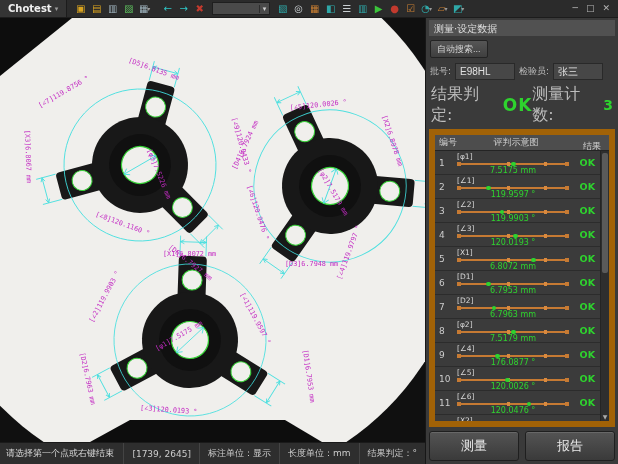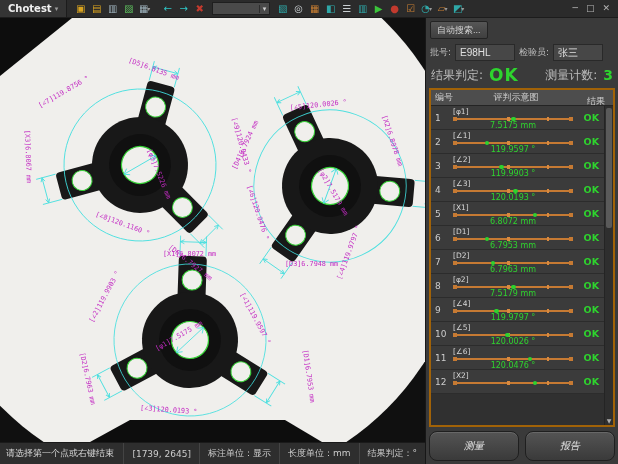--- a/index.html
+++ b/index.html
@@ -47,27 +47,27 @@
     align-items:center; color:#cccccc; font-size:9px; padding-left:4px; }
   .combo .caret { margin-left:auto; background:#4e4e4e; border-left:1px solid #242424; height:100%;
     display:flex; align-items:center; padding:0 4px; font-size:7px; color:#ddd; }
   .btn-small { height:18px; background:linear-gradient(#565656,#3f3f3f); border:1px solid #232323;
     color:#d5d5d5; font-size:9px; padding:0 6px; border-radius:2px; white-space:nowrap; }
   .flabel { color:#bdbdbd; font-size:9px; white-space:nowrap; }
   .finput { height:17px; background:#474747; border:1px solid #292929; color:#e0e0e0; font-size:10px;
     padding:0 4px; width:60px; }
   .finput.narrow { width:50px; }
   .result-row { display:flex; align-items:center; margin:0 2px 3px 2px; }
-  .rlabel { color:#bdbdbd; font-size:12px; }
+  .rlabel { color:#bdbdbd; font-size:16px; }
   .rok-big { color:#2ed32e; font-size:17px; font-weight:bold; margin-left:6px; letter-spacing:1px; }
   .rcount { color:#2ed32e; font-size:14px; font-weight:bold; margin-left:6px; }
   .result-row .right { margin-left:auto; display:flex; align-items:center; }
 
   
-  .rtable { flex:1; border:2px solid #a16207; background:#303030; display:flex; flex-direction:column;
+  .rtable { flex:1; border:6px solid #a16207; background:#303030; display:flex; flex-direction:column;
     min-height:0; position:relative; }
   .thead { display:flex; background:#4d4d4d; color:#cfcfcf; font-size:9px; height:16px;
     align-items:center; flex:0 0 16px; border-bottom:1px solid #242424; }
   .th-num { width:22px; padding-left:4px; }
   .th-mid { flex:1; text-align:center; }
   .th-res { width:34px; text-align:center;margin-top:8px; }
   .tbody { flex:1; overflow:hidden; position:relative; }
   .trow { height:24px; background:#3b3b3b; border-bottom:1px solid #2c2c2c; position:relative; }
   .rnum { position:absolute; left:4px; top:7px; color:#cccccc; font-size:9px; width:14px; }
   .rtag { position:absolute; left:22px; top:1px; color:#d8d8d8; font-size:7.5px; }
@@ -79,22 +79,22 @@
   .rval { position:absolute; left:22px; right:40px; top:15px; text-align:center; color:#2ed32e;
     font-size:8px; }
   .rok { position:absolute; right:14px; top:6px; color:#2ed32e; font-size:9.5px; font-weight:bold; }
   .scrollbar { position:absolute; right:0; top:16px; bottom:0; width:9px; background:#2e2e2e;
     border-left:1px solid #242424; }
   .sb-thumb { position:absolute; top:2px; left:1px; width:6px; height:120px; background:#5a5a5a; border-radius:2px; }
   .sb-down { position:absolute; bottom:1px; left:0; width:8px; text-align:center; color:#aaa; font-size:6px; }
 
   .panel-buttons { flex:0 0 30px; display:flex; gap:6px; margin-top:4px; }
   .big-btn { flex:1; background:linear-gradient(#545454,#3a3a3a); border:1px solid #1f1f1f;
-    border-radius:8px; color:#e8e8e8; font-size:10px; font-family:inherit;
-    box-shadow:inset 0 1px 0 rgba(255,255,255,.12);font-style:italic; }
+    border-radius:3px; color:#e8e8e8; font-size:13px; font-family:inherit;
+    box-shadow:inset 0 1px 0 rgba(255,255,255,.12); }
 </style>
 </head>
 <body>
 
 <div class="window">
 
   <div class="titlebar">
     <div class="app-menu">
       <span class="app-name">Chotest</span>
       <span class="caret">▾</span>
@@ -204,20 +204,21 @@
       <div class="statusbar">
         <span class="status-hint">请选择第一个点或右键结束</span>
         <span class="seg">[1739, 2645]</span>
         <span class="seg">标注单位：显示</span>
         <span class="seg">长度单位：mm</span>
         <span class="seg">结果判定：°</span>
       </div>
     </div>
 
     <div class="panel">
+      <div class="sec-header">测量·设定数据</div>
 
       <div class="prow">
         <button class="btn-small">自动搜索...</button>
       </div>
 
       <div class="prow">
         <span class="flabel">批号:</span>
         <input class="finput" value="E98HL" style="">
         <span class="flabel">检验员:</span>
         <input class="finput narrow" value="张三" style="">
@@ -356,21 +357,21 @@
               <span class="rnum">9</span>
               <span class="rtag">[∠4]</span>
               <div class="rslider">
                 <div class="sline"></div>
                 <div class="scap" style="left:0"></div>
                 <div class="scap" style="right:0"></div>
                 <div class="stick" style="left:45%"></div>
                 <div class="stick" style="left:78%"></div>
                 <div class="sdot" style="left: calc(36% - 2px);"></div>
               </div>
-              <span class="rval">119.9797 °</span>
+              <span class="rval">176.0877 °</span>
               <span class="rok">OK</span>
             </div>
             <div class="trow">
               <span class="rnum">10</span>
               <span class="rtag">[∠5]</span>
               <div class="rslider">
                 <div class="sline"></div>
                 <div class="scap" style="left:0"></div>
                 <div class="scap" style="right:0"></div>
                 <div class="stick" style="left:45%"></div>

